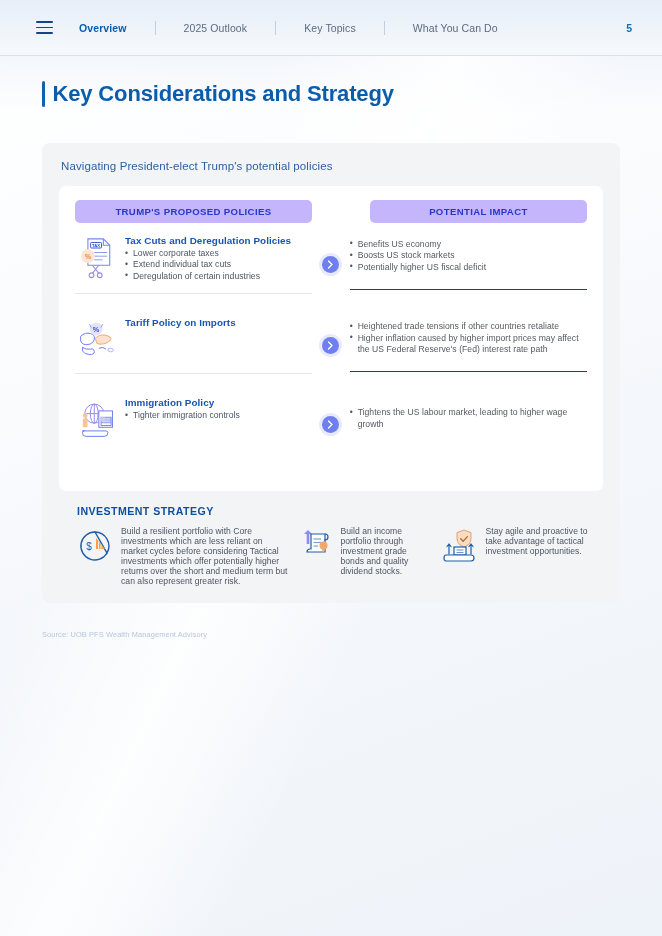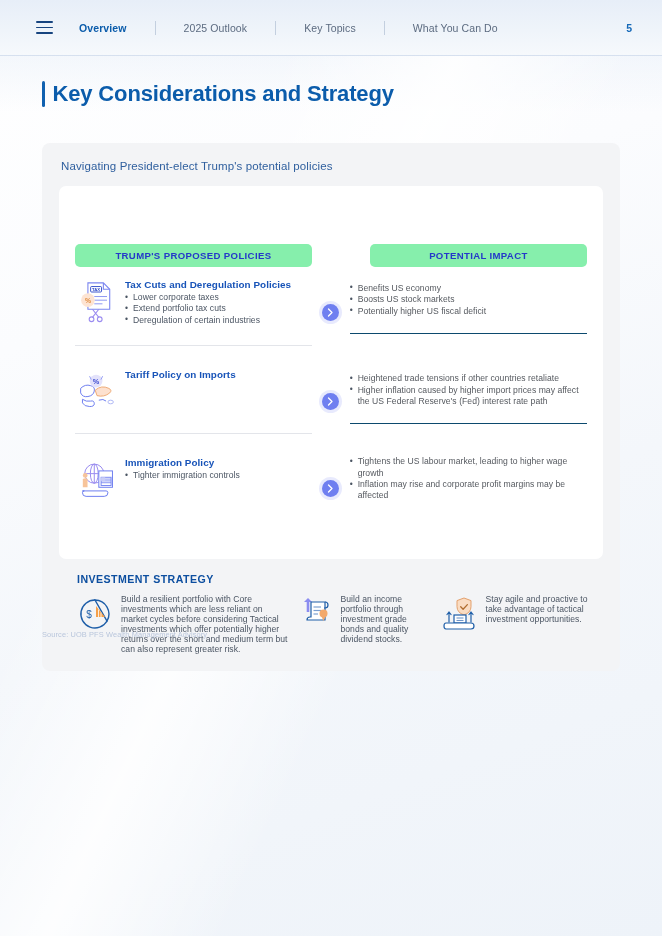--- a/index.html
+++ b/index.html
@@ -136,49 +136,48 @@
     background: #ffffff;
     border-radius: 7px;
     padding: 14px 16px 16px 16px;
   }
 
   .col-heads {
     display: flex;
     gap: 38px;
   }
   .col-head {
-    background: #86efac;
+    background: #c4b5fd;
     border-radius: 5px;
     text-align: center;
     font-size: 9.6px;
     font-weight: bold;
     letter-spacing: 0.35px;
     color: #2538c9;
     padding: 6px 4px;
-    margin-top: 44px;
   }
   .col-head.left  { width: 242px; }
   .col-head.right { width: 222px; margin-left: 20px; }
 
   
   .rows { margin-top: 11px; }
 
   .prow {
     display: flex;
     align-items: flex-start;
     position: relative;
     padding-bottom: 11px;
     margin-bottom: 11px;
   }
   .prow .left-pane {
     width: 242px;
     display: flex;
     align-items: flex-start;
     border-bottom: 1px solid #e3e5ea;
-    padding-bottom: 19px;
+    padding-bottom: 11px;
     min-height: 56px;
   }
   .prow .arrow-pane {
     width: 38px;
     display: flex;
     justify-content: center;
     align-items: center;
     align-self: center;
   }
   .prow .right-pane {
@@ -338,21 +337,21 @@
             <circle cx="12" cy="22" r="7.5" fill="#fde4d3"></circle>
             <text x="12" y="25" font-size="7.5" font-family="Liberation Sans, sans-serif" font-weight="bold" fill="#e08a3c" text-anchor="middle">%</text>
             <path d="M17 32 l7 9 M24 32 l-7 9" fill="none" stroke="#9b8cf0" stroke-width="1.2"></path>
             <circle cx="16" cy="43" r="2.6" fill="none" stroke="#9b8cf0" stroke-width="1.2"></circle>
             <circle cx="25" cy="43" r="2.6" fill="none" stroke="#9b8cf0" stroke-width="1.2"></circle>
           </svg>
           <div class="ptext">
             <div class="ptitle">Tax Cuts and Deregulation Policies</div>
             <ul class="blist">
               <li>Lower corporate taxes</li>
-              <li>Extend portfolio tax cuts</li>
+              <li>Extend individual tax cuts</li>
               <li>Deregulation of certain industries</li>
             </ul>
           </div>
         </div>
         <div class="arrow-pane">
           <div class="arrowbtn">
             <svg width="7" height="9" viewBox="0 0 7 9">
                 <path d="M1.5 1 L5 4.5 L1.5 8" fill="none" stroke="#ffffff" stroke-width="1.3" stroke-linecap="round" stroke-linejoin="round"></path>
               </svg>
           </div>
@@ -424,21 +423,20 @@
         <div class="arrow-pane">
           <div class="arrowbtn">
             <svg width="7" height="9" viewBox="0 0 7 9">
                 <path d="M1.5 1 L5 4.5 L1.5 8" fill="none" stroke="#ffffff" stroke-width="1.3" stroke-linecap="round" stroke-linejoin="round"></path>
               </svg>
           </div>
         </div>
         <div class="right-pane">
           <ul class="blist">
             <li>Tightens the US labour market, leading to higher wage growth</li>
-            <li>Inflation may rise and corporate profit margins may be affected</li>
           </ul>
         </div>
       </div>
 
     </div>
   </div>
 
   <div class="strategy">
     <div class="strategy-title">INVESTMENT STRATEGY</div>
 

